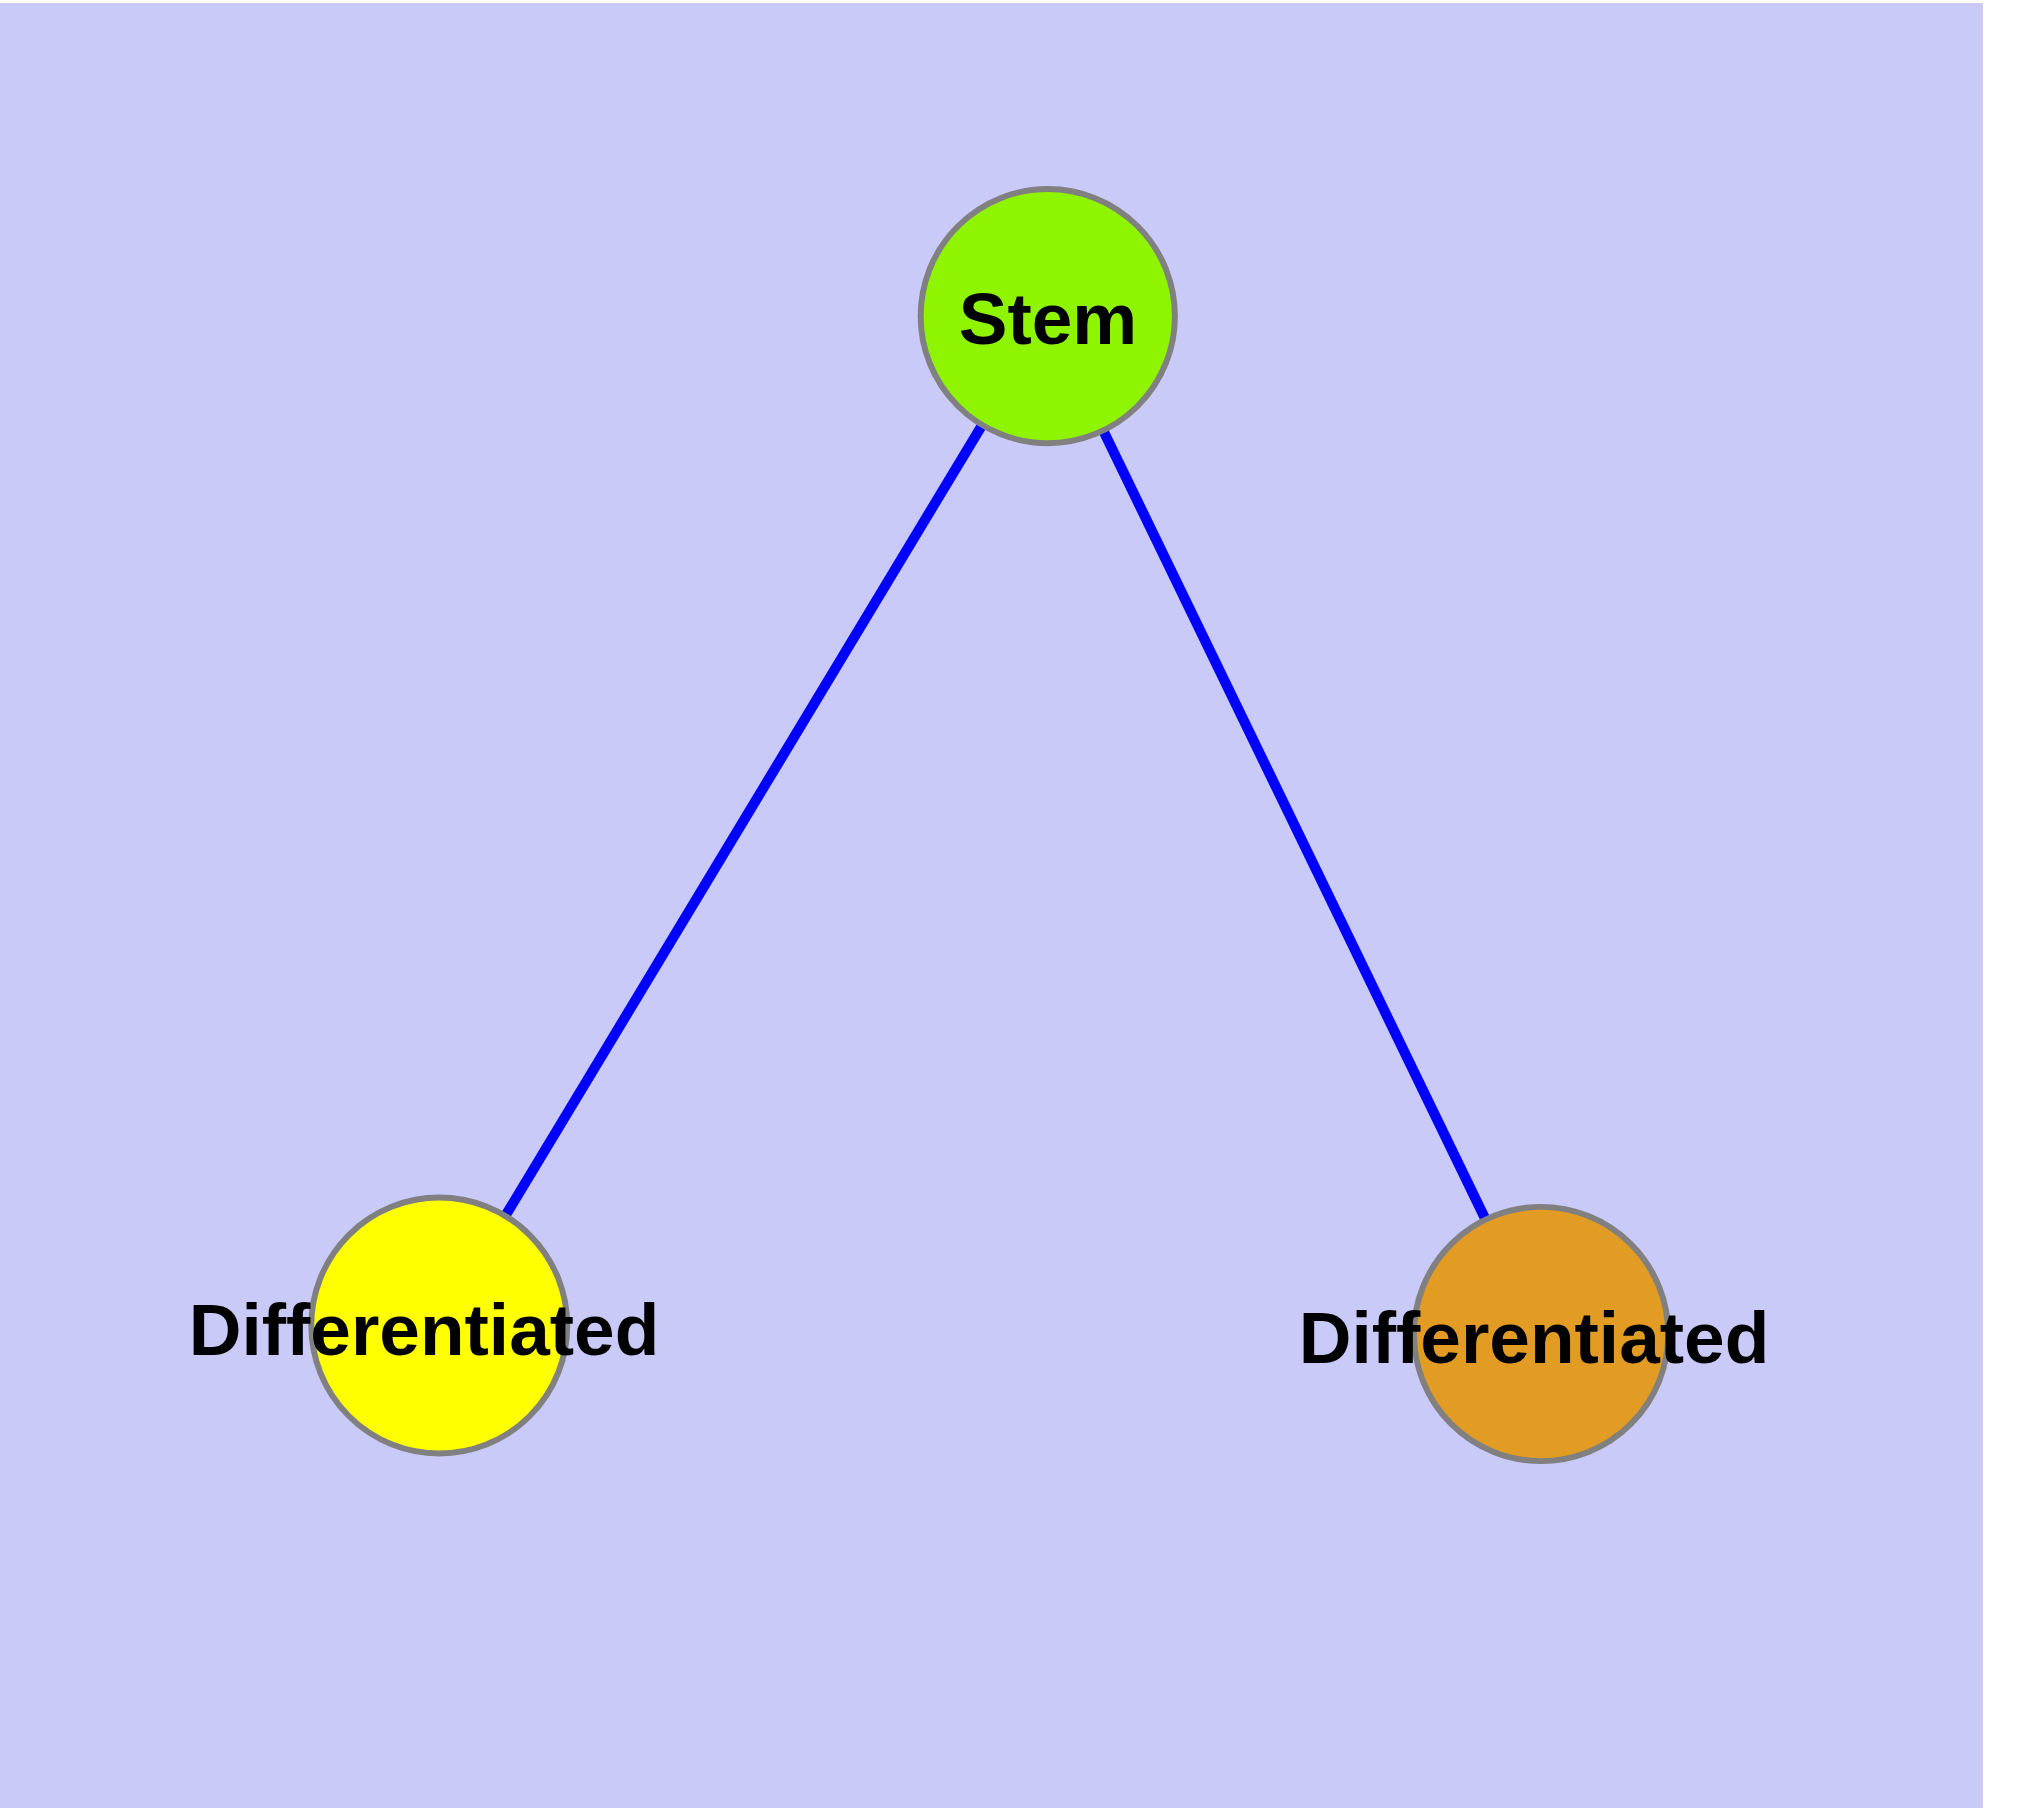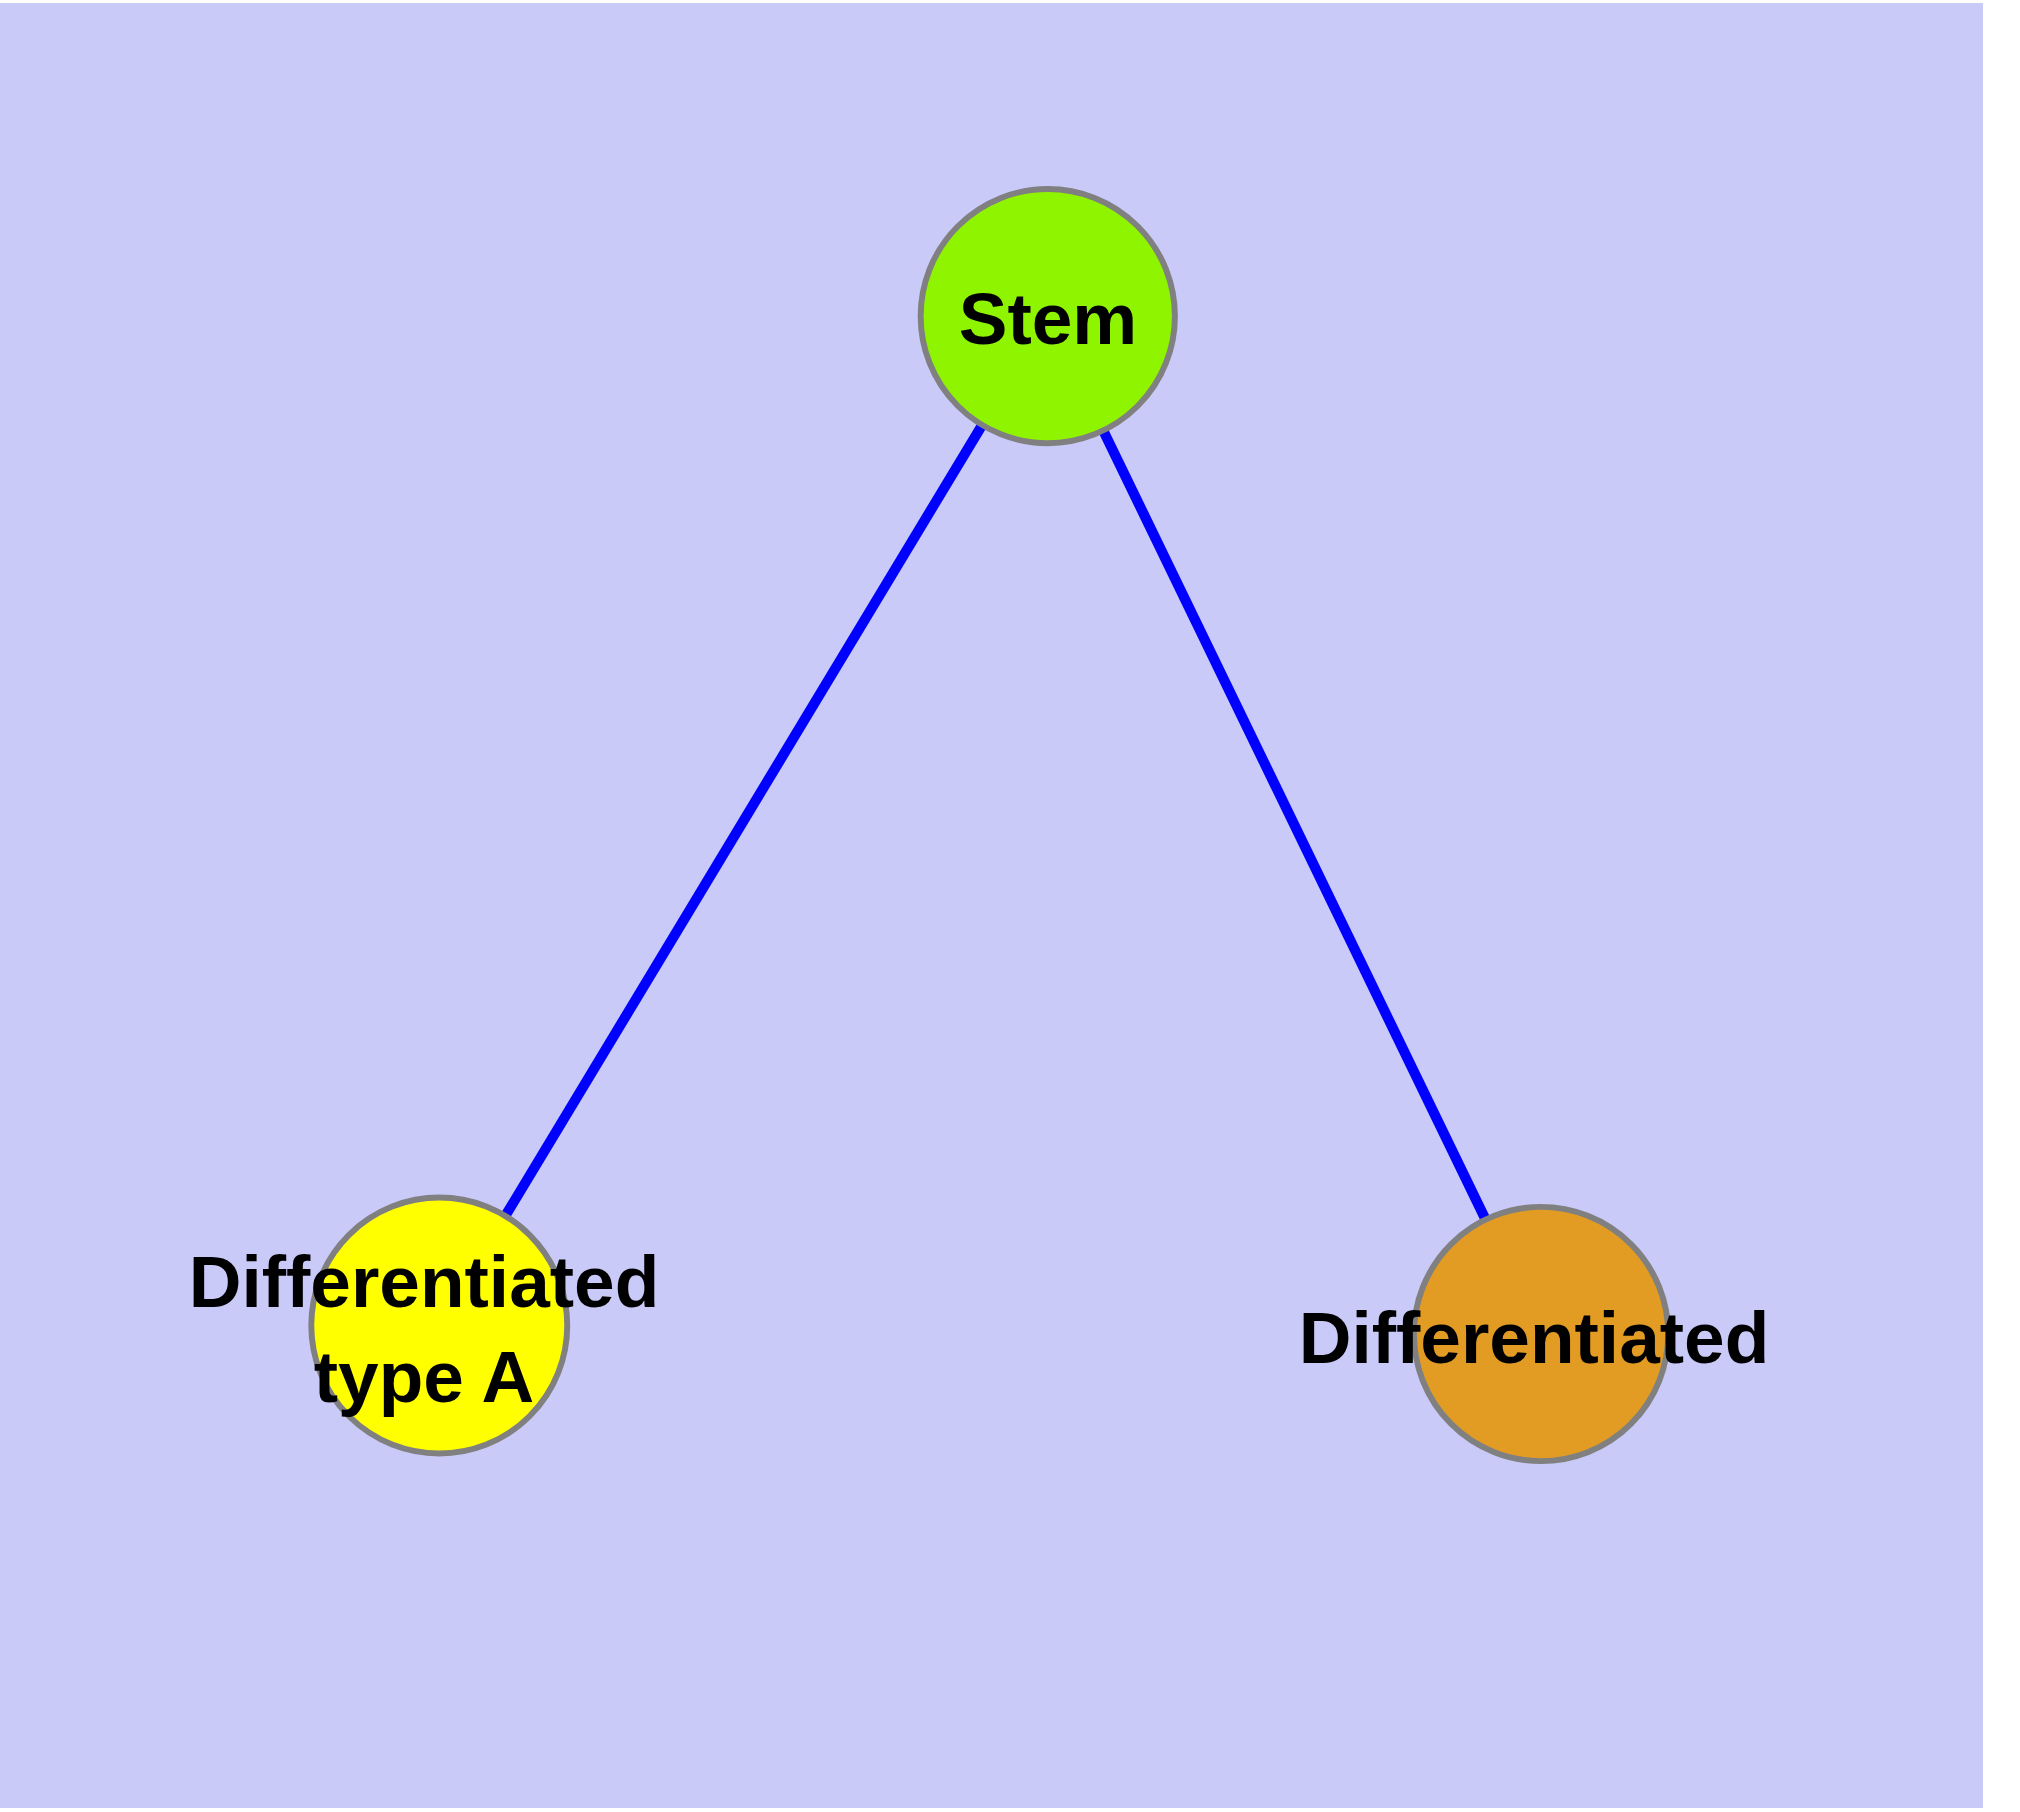--- a/index.html
+++ b/index.html
@@ -63,21 +63,20 @@
 
     <circle cx="1818" cy="1574" r="150" stroke-width="7" fill="#E39C23" stroke="#808080"></circle>
   </svg>
 
   <div class="node-label label-stem" style="color: rgb(0, 0, 0);">
     <span class="line">Stem</span>
   </div>
 
   <div class="node-label label-type-a" style="color: rgb(0, 0, 0);">
     <span class="line">Differentiated</span>
-    <span class="line">type A</span>
   </div>
 
   <div class="node-label label-type-b" style="color: rgb(0, 0, 0);">
     <span class="line">Differentiated</span>
   </div>
 
 </div>
 
 
 </body></html>

